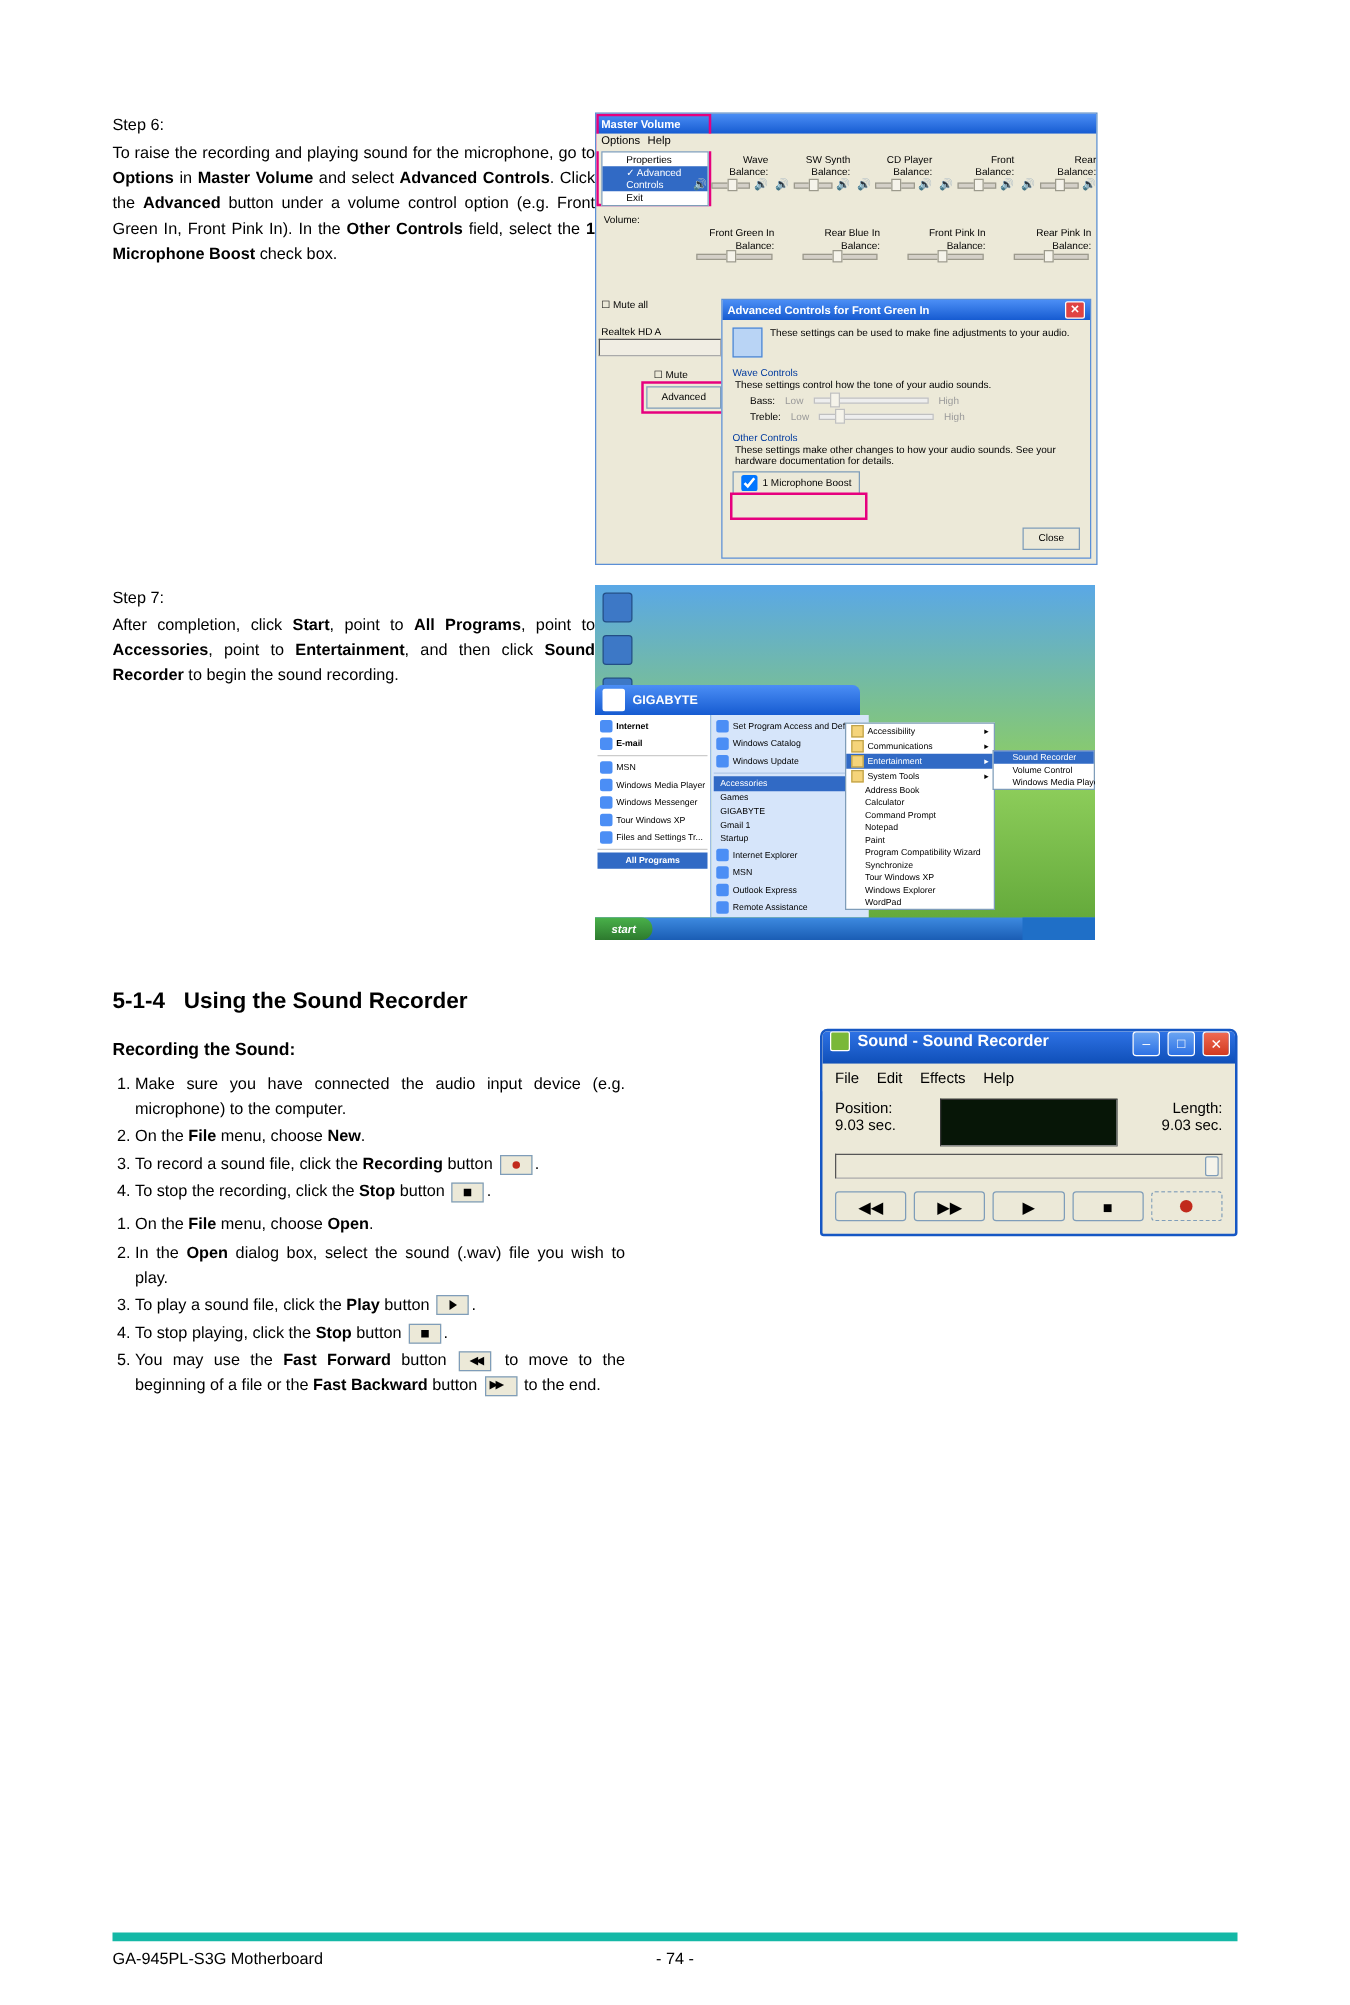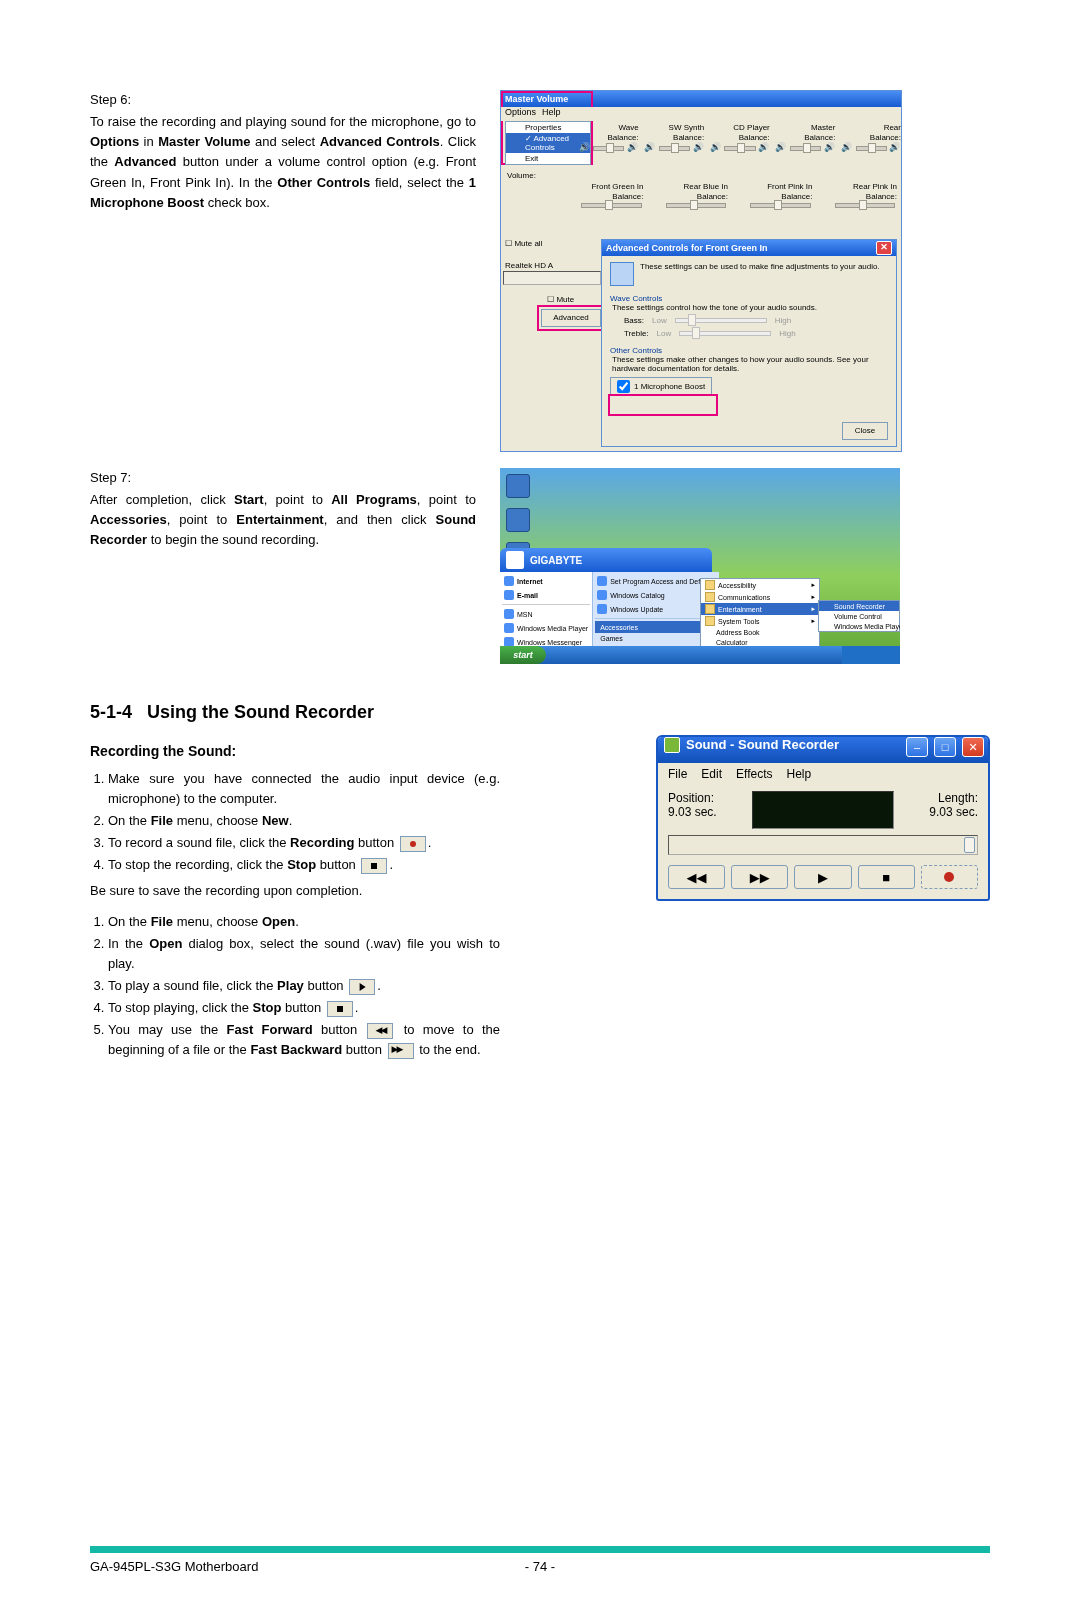--- a/index.html
+++ b/index.html
@@ -1,18 +1,18 @@
 <!DOCTYPE html>
 <html><head>
 <meta charset="utf-8">
 <style>
 body{margin:0;background:#7a7a7a;font-family:Arial,Helvetica,sans-serif;font-size:13px;color:#000;display:flex;justify-content:center}
 .page{width:1080px;height:1604px;background:#fff;box-sizing:border-box;padding:90px 90px 30px 90px;position:relative}
 .content{display:flex;flex-direction:column;height:100%}
-.row{display:flex;gap:24px;margin-bottom:16px}
+.row{display:flex;margin-bottom:16px}
 .left{flex:0 0 386px;line-height:1.55;text-align:justify}
 .right{flex:1;min-width:0}
 .step-label{margin-bottom:2px}
 h2{font-size:18px;font-weight:bold;margin:22px 0 12px 0}
 h3{font-size:14px;font-weight:bold;margin:6px 0 6px 0}
 ol{margin:0 0 6px 0;padding-left:18px}
 ol li{margin-bottom:2px;line-height:1.55}
 .footer{border-top:7px solid #14b8a6;margin-top:auto;padding-top:6px;display:flex;justify-content:space-between;font-size:13px}
 .footer .pn{position:absolute;left:50%;transform:translateX(-50%)}
 
@@ -44,21 +44,21 @@
 .ss1 .advbox .icon{width:22px;height:22px;background:#b9d4f5;border:1px solid #4d86d1;flex:0 0 22px}
 .ss1 .advbox .section{color:#003a9e;margin-top:8px}
 .ss1 .advbox .toneslider{display:flex;align-items:center;gap:8px;margin:4px 0 2px 14px;font-size:8px;color:#9a9a9a}
 .ss1 .advbox .toneslider .track{width:90px;height:3px;background:#eee;border:1px solid #c0c0c0;position:relative}
 .ss1 .advbox .toneslider .track::after{content:"";width:6px;height:10px;background:#f5f3ea;border:1px solid #c0c0c0;position:absolute;top:-5px;left:12px}
 .ss1 .advbox .chk{display:inline-flex;align-items:center;gap:4px;border:1px solid #7f9db9;padding:2px 6px;margin-top:4px}
 .ss1 .advbox .chk input{margin:0}
 .ss1 .advbox .close{position:absolute;bottom:6px;right:8px;width:44px;height:16px;background:#ece9d8;border:1px solid #7f9db9;text-align:center;line-height:16px;font-size:8px}
 
 
-.ss2{width:400px;height:196px;position:relative;background:linear-gradient(#5aa8e6 0%,#8fcf5c 55%,#5ea436 100%);overflow:hidden;font-size:7px;color:#000}
+.ss2{width:400px;height:284px;position:relative;background:linear-gradient(#5aa8e6 0%,#8fcf5c 55%,#5ea436 100%);overflow:hidden;font-size:7px;color:#000}
 .ss2 .icons{position:absolute;top:6px;left:6px;display:flex;flex-direction:column;gap:10px}
 .ss2 .icons .ic{width:22px;height:22px;background:#3d78c6;border:1px solid #234d85;border-radius:3px}
 .ss2 .userbar{position:absolute;top:80px;left:0;width:200px;height:24px;background:linear-gradient(#4b8ef5,#165bd1);color:#fff;font-weight:bold;font-size:10px;display:flex;align-items:center;padding:0 6px;gap:6px;border-top-left-radius:6px;border-top-right-radius:6px}
 .ss2 .userbar .av{width:18px;height:18px;background:#fff;border-radius:2px}
 .ss2 .startpanel{position:absolute;top:104px;left:0;width:200px;bottom:18px;display:flex}
 .ss2 .startpanel .lcol{flex:1;background:#fff;border-right:1px solid #9cbde6;padding:2px 2px}
 .ss2 .startpanel .rcol{flex:1;background:#d6e5fa;padding:2px 2px}
 .ss2 .startpanel .it{display:flex;align-items:center;gap:3px;padding:2px 2px;white-space:nowrap}
 .ss2 .startpanel .it .dot{width:10px;height:10px;background:#4b8ef5;border-radius:2px;flex:0 0 10px}
 .ss2 .startpanel .allprog{background:#316ac5;color:#fff;text-align:center;margin-top:auto;padding:3px 0;font-weight:bold}
@@ -148,21 +148,21 @@
         <div class="col">
                 <div class="nm">CD Player</div>
                 <div class="bal">Balance:</div>
                 <div style="display:flex;align-items:center;gap:1px;justify-content:center">
                   <span class="spkr">🔊</span>
                   <div class="slider" style="flex:1"></div>
                   <span class="spkr">🔊</span>
                 </div>
               </div>
         <div class="col">
-                <div class="nm">Master</div>
+                <div class="nm">Front</div>
                 <div class="bal">Balance:</div>
                 <div style="display:flex;align-items:center;gap:1px;justify-content:center">
                   <span class="spkr">🔊</span>
                   <div class="slider" style="flex:1"></div>
                   <span class="spkr">🔊</span>
                 </div>
               </div>
         <div class="col">
                 <div class="nm">Rear</div>
                 <div class="bal">Balance:</div>
@@ -438,21 +438,20 @@
 
 <div class="row">
   <div class="left" style="flex:0 0 410px">
     <h3>Recording the Sound:</h3>
     <ol>
       <li>Make sure you have connected the audio input device (e.g. microphone) to the computer.</li>
       <li><span>On the </span><b>File</b><span> menu, choose </span><b>New</b><span>.</span></li>
       <li><span>To record a sound file, click the </span><b>Recording</b><span> button </span><span class="ibtn rec"></span><span>.</span></li>
       <li><span>To stop the recording, click the </span><b>Stop</b><span> button </span><span class="ibtn stop"></span><span>.</span></li>
     </ol>
-    <div style="margin-bottom:10px">Be sure to save the recording upon completion.</div>
 
     <ol>
       <li><span>On the </span><b>File</b><span> menu, choose </span><b>Open</b><span>.</span></li>
       <li><span>In the </span><b>Open</b><span> dialog box, select the sound (.wav) file you wish to play.</span></li>
       <li><span>To play a sound file, click the </span><b>Play</b><span> button </span><span class="ibtn play"></span><span>.</span></li>
       <li><span>To stop playing, click the </span><b>Stop</b><span> button </span><span class="ibtn stop"></span><span>.</span></li>
       <li><span>You may use the </span><b>Fast Forward</b><span> button </span><span class="ibtn ff"></span><span> to move to the beginning of a file or the </span><b>Fast Backward</b><span> button </span><span class="ibtn fb"></span><span> to the end.</span></li>
     </ol>
   </div>
   <div class="right" style="display:flex;justify-content:flex-end;align-items:flex-start">

